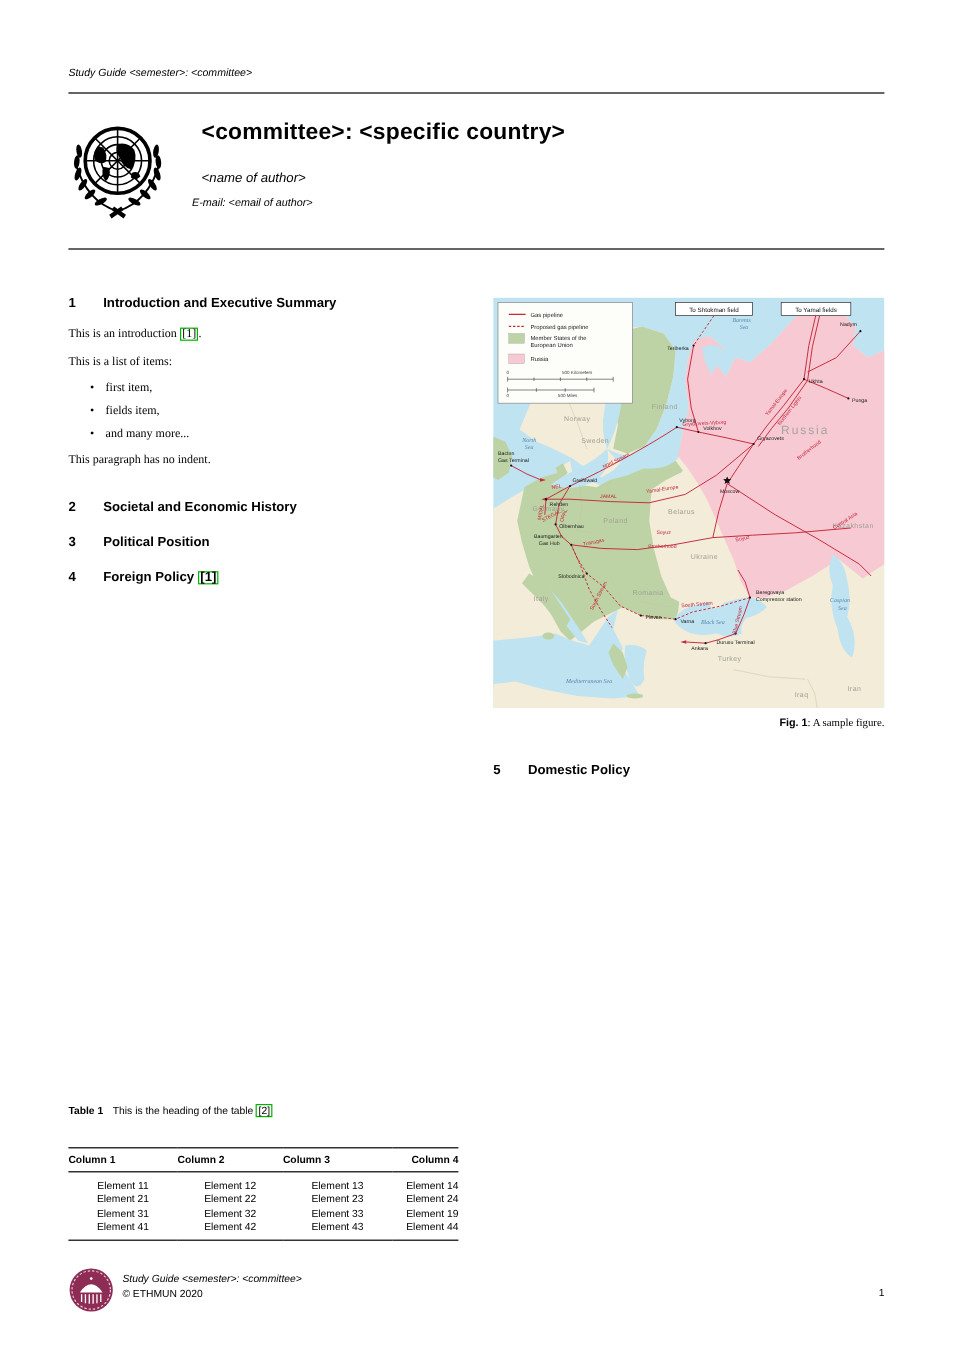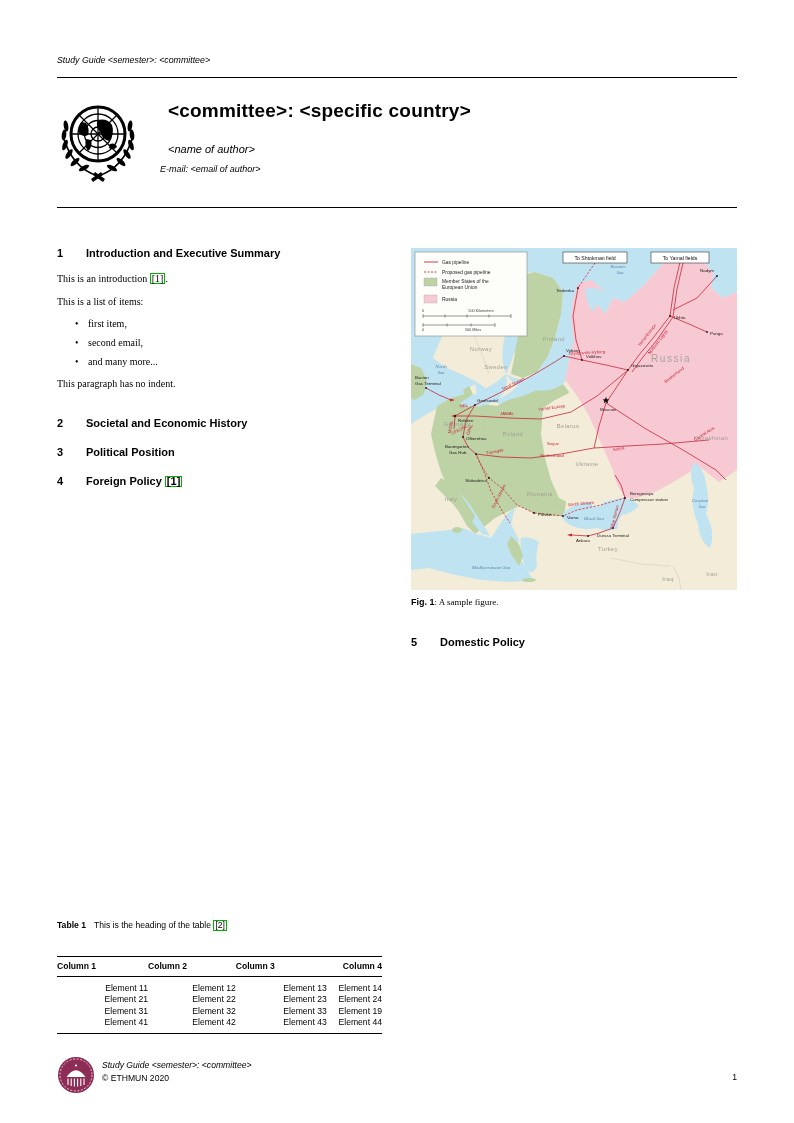--- a/index.html
+++ b/index.html
@@ -25,32 +25,32 @@
   #h1s{margin-top:7px;}
   #p1{margin-top:13px;}
   #p2{margin-top:0;}
   #intro-list{margin:8px 0 0 0;padding:0 0 0 31px;list-style:none;}
   #intro-list li{line-height:11px;margin-bottom:8px;position:relative;}
   #intro-list li::before{content:"\2022";position:absolute;left:-13px;}
   #h2s{margin-top:27px;} #h3s{margin-top:17px;} #h4s{margin-top:17px;}
   .cite{border:1px solid #00b300;padding:0 1px;display:inline-block;line-height:9px;}
   
   #fig{left:411px;top:248px;width:326px;height:342px;}
-  #figcap{left:411px;top:597px;width:326px;text-align:left;font-size:9px;}
+  #figcap{left:411px;top:597px;width:326px;text-align:right;font-size:9px;}
   #figcap .fl{font-weight:bold;}
   #figcap .fc{font-family:"Liberation Serif","DejaVu Serif",serif;}
   #sec5{left:411px;top:636px;width:326px;}
   
   #tblwrap{left:57px;top:920px;width:326px;}
   #tcap{font-size:8.6px;margin-bottom:25px;}
   #tcap .tl{font-weight:bold;margin-right:8px;}
   #dtable{width:325px;border-collapse:collapse;border-top:1.2px solid #000;border-bottom:1.2px solid #000;
           font-size:8.6px;}
   #dtable th{font-weight:bold;text-align:left;padding:4px 0 5px;border-bottom:1px solid #000;}
-  #dtable td{padding:0;line-height:11.3px;text-align:right;}
+  #dtable td{padding:0;line-height:11.3px;text-align:center;}
   #dtable tbody tr:first-child td{padding-top:6px;}
   #dtable tbody tr:last-child td{padding-bottom:5px;}
   #dtable th:last-child,#dtable td:last-child{text-align:right;}
   #dtable th:nth-child(1){width:28%;} #dtable th:nth-child(2){width:27%;}
   #dtable th:nth-child(3){width:28%;} #dtable th:nth-child(4){width:17%;}
   
   #ftlogo{left:57px;top:1056px;}
   #fttext{left:102px;top:1059px;font-size:8.6px;line-height:13px;}
   #fttext .it{font-style:italic;}
   #pgnum{right:57px;top:1072px;font-size:8.6px;}
@@ -113,21 +113,21 @@
 
 <div class="abs" id="colL">
   <div class="sech" id="h1s">
     <span class="n">1</span>
     <span>Introduction and Executive Summary</span>
   </div>
   <p class="body" id="p1"><span>This is an introduction </span><span class="cite">[1]</span><span>.</span></p>
   <p class="body" id="p2">This is a list of items:</p>
   <ul class="body" id="intro-list">
       <li>first item,</li>
-      <li>second email,</li>
+      <li>fields item,</li>
       <li>and many more...</li>
     </ul>
   <p class="body" id="p3">This paragraph has no indent.</p>
   <div class="sech" id="h2s">
     <span class="n">2</span>
     <span>Societal and Economic History</span>
   </div>
   <div class="sech" id="h3s">
     <span class="n">3</span>
     <span>Political Position</span>

